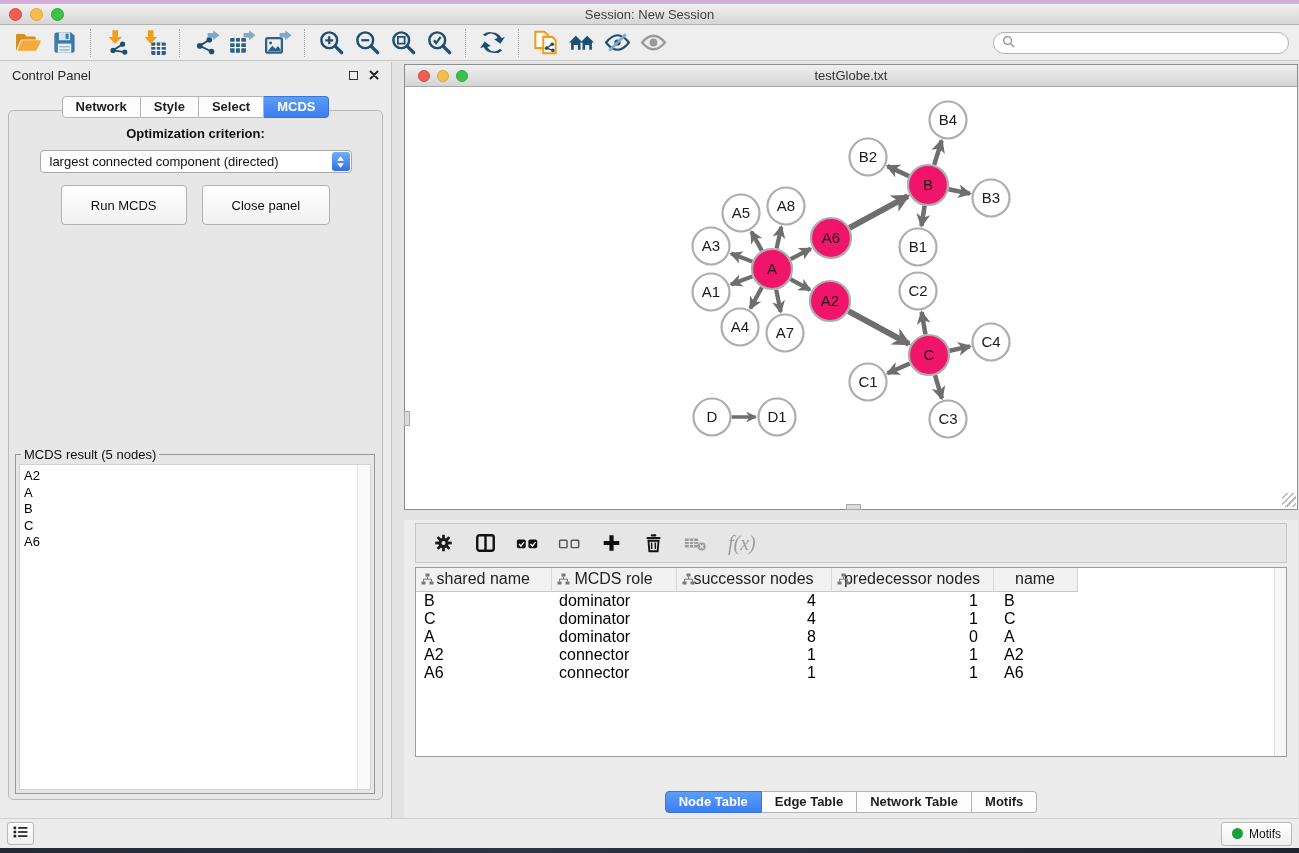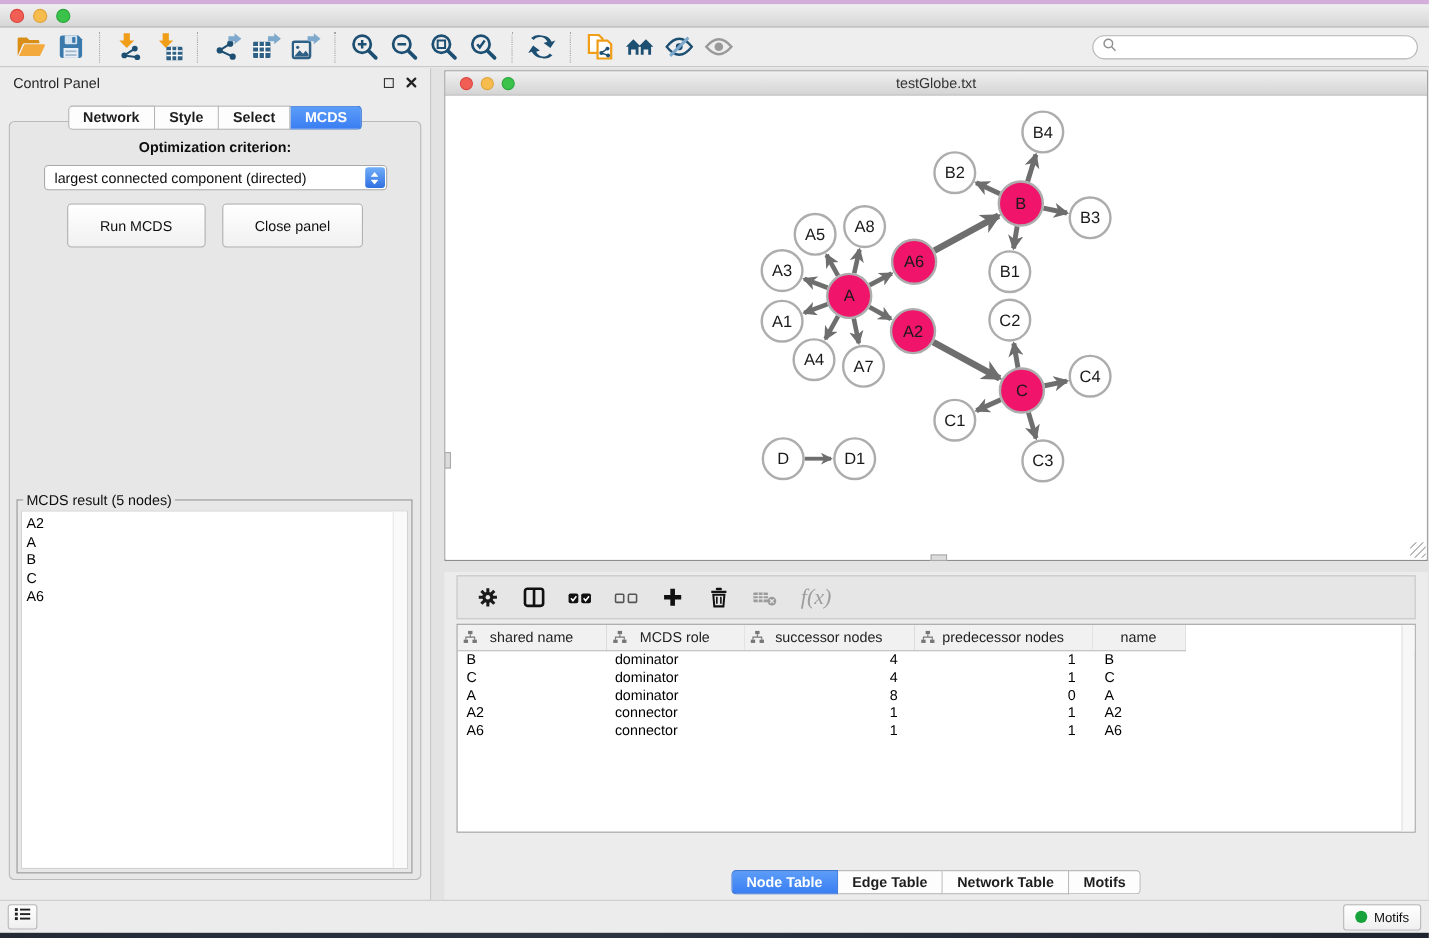--- a/index.html
+++ b/index.html
@@ -102,21 +102,21 @@
                  background:#ececec; }
   .tp-toolbar { margin:3px 11px 0; height:40px; background:#e6e6e6;
                 border:1px solid #c6c6c6; display:flex; align-items:center;
                 gap:19px; padding:0 16px; }
   .tp-icon { display:flex; align-items:center; justify-content:center; }
   .tp-icon svg { width:23px; height:22px; }
   .fx-label { font-family:"Liberation Serif", serif; font-style:italic;
               font-size:20px; color:#9d9d9d; margin-left:2px; }
   .tp-table { margin:4px 11px 0; height:190px; background:#fff;
               border:1px solid #9c9c9c; position:relative; overflow:hidden; }
-  table { border-collapse:collapse; table-layout:fixed; width:100%; font-size:13px;padding-left:26px; }
+  table { border-collapse:collapse; table-layout:fixed; width:100%; font-size:16px;padding-left:26px; }
   th { height:23px; background:#f1f1f1; border-bottom:1px solid #c6c6c6;
        border-right:1px solid #d8d8d8; font-weight:normal; color:#222;
        text-align:center; position:relative; }
   th.filler { background:#fff; border:none; }
   th .tree-ic { position:absolute; left:5px; top:5px; }
   td { height:16px; padding:0 8px; color:#000; white-space:nowrap; }
   td.num { text-align:right; padding-right:15px; }
   td.namecol { padding-left:11px; }
   .tp-scroll { position:absolute; right:0; top:0; bottom:0; width:12px;
                background:#f7f7f7; border-left:1px solid #e2e2e2; }
@@ -143,20 +143,21 @@
 <div class="screen">
 
   <div class="desktop-strip-top"></div>
 
   <div class="titlebar">
     <div class="lights">
       <span class="light red"></span>
       <span class="light yellow"></span>
       <span class="light green"></span>
     </div>
+    <div class="app-title">Session: New Session</div>
   </div>
 
   <div class="toolbar">
     <span id="toolbar-icons" style="display:flex;align-items:center;">
         <span class="tb-icon">
           <svg viewBox="0 0 26 24">
             <path fill="#d98e18" d="M1 20 V5 q0-1.2 1.2-1.2 H9 l2.2 2.4 h7.6 q1.2 0 1.2 1.2 V9 H6.8 q-1 0-1.5 1z"></path>
             <path fill="#f3a93c" d="M2.2 20 L6.5 10.6 q.3-.7 1.1-.7 H24 q1.3 0 .8 1.2 L21 19.2 q-.3.8-1.1.8 z"></path>
           </svg>
         </span>

